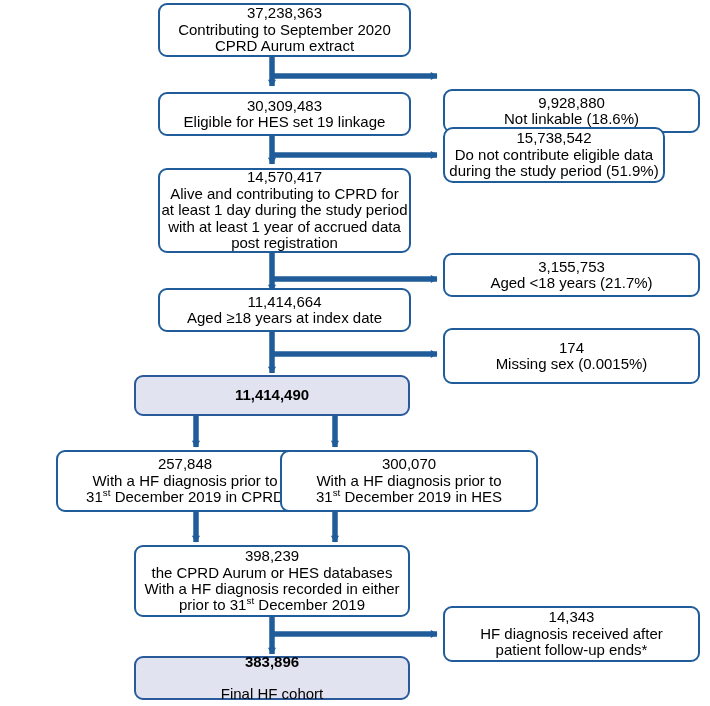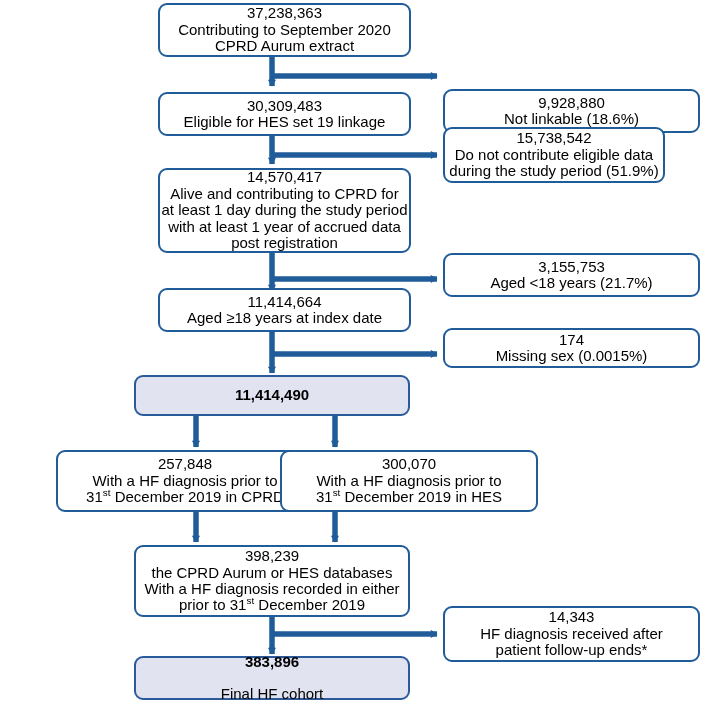--- a/index.html
+++ b/index.html
@@ -120,21 +120,21 @@
     </span>
   </div>
 
   <div class="node" style="left:158px; top:92px; width:253px; height:44px;">
     <span class="count">30,309,483</span>
     <span class="desc">
       <span class="line">Eligible for HES set 19 linkage</span>
     </span>
   </div>
 
-  <div class="node" style="left:443px; top:127px; width:222px; height:56px;">
+  <div class="node" style="left:443px; top:127px; width:222px; height:56px;border-radius:10px;">
     <span class="count">15,738,542</span>
     <span class="desc">
       <span class="line">Do not contribute eligible data</span>
       <span class="line">during the study period (51.9%)</span>
     </span>
   </div>
 
   <div class="node" style="left:158px; top:168px; width:253px; height:85px;">
     <span class="count">14,570,417</span>
     <span class="desc">
@@ -152,21 +152,21 @@
     </span>
   </div>
 
   <div class="node" style="left:158px; top:288px; width:253px; height:44px;">
     <span class="count">11,414,664</span>
     <span class="desc">
       <span class="line">Aged ≥18 years at index date</span>
     </span>
   </div>
 
-  <div class="node" style="left:443px; top:328px; width:257px; height:40px;text-align:center;">
+  <div class="node" style="left:443px; top:328px; width:257px; height:56px;text-align:center;">
     <span class="count">174</span>
     <span class="desc">
       <span class="line">Missing sex (0.0015%)</span>
     </span>
   </div>
 
   <div class="node highlight" style="left:134px; top:375px; width:276px; height:41px;">
     <span class="count">11,414,490</span>
   </div>
 

